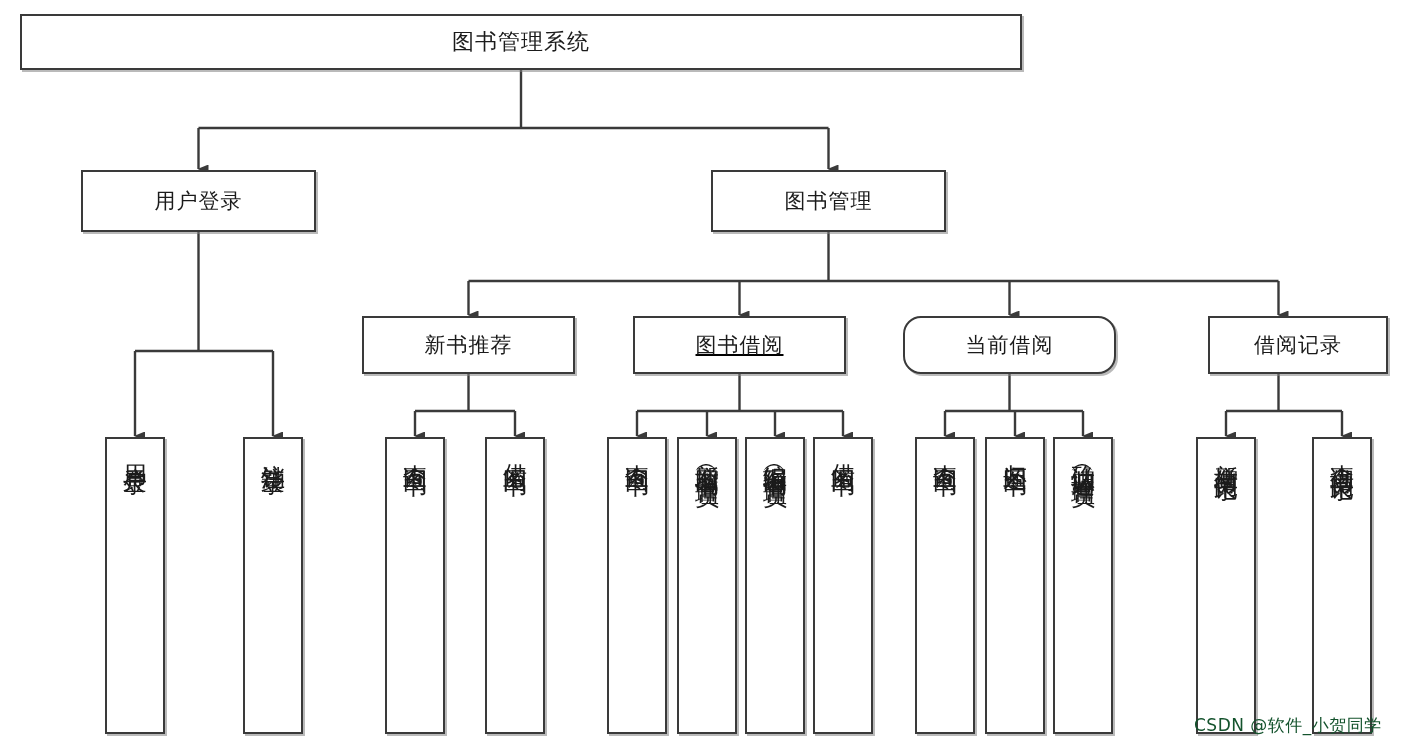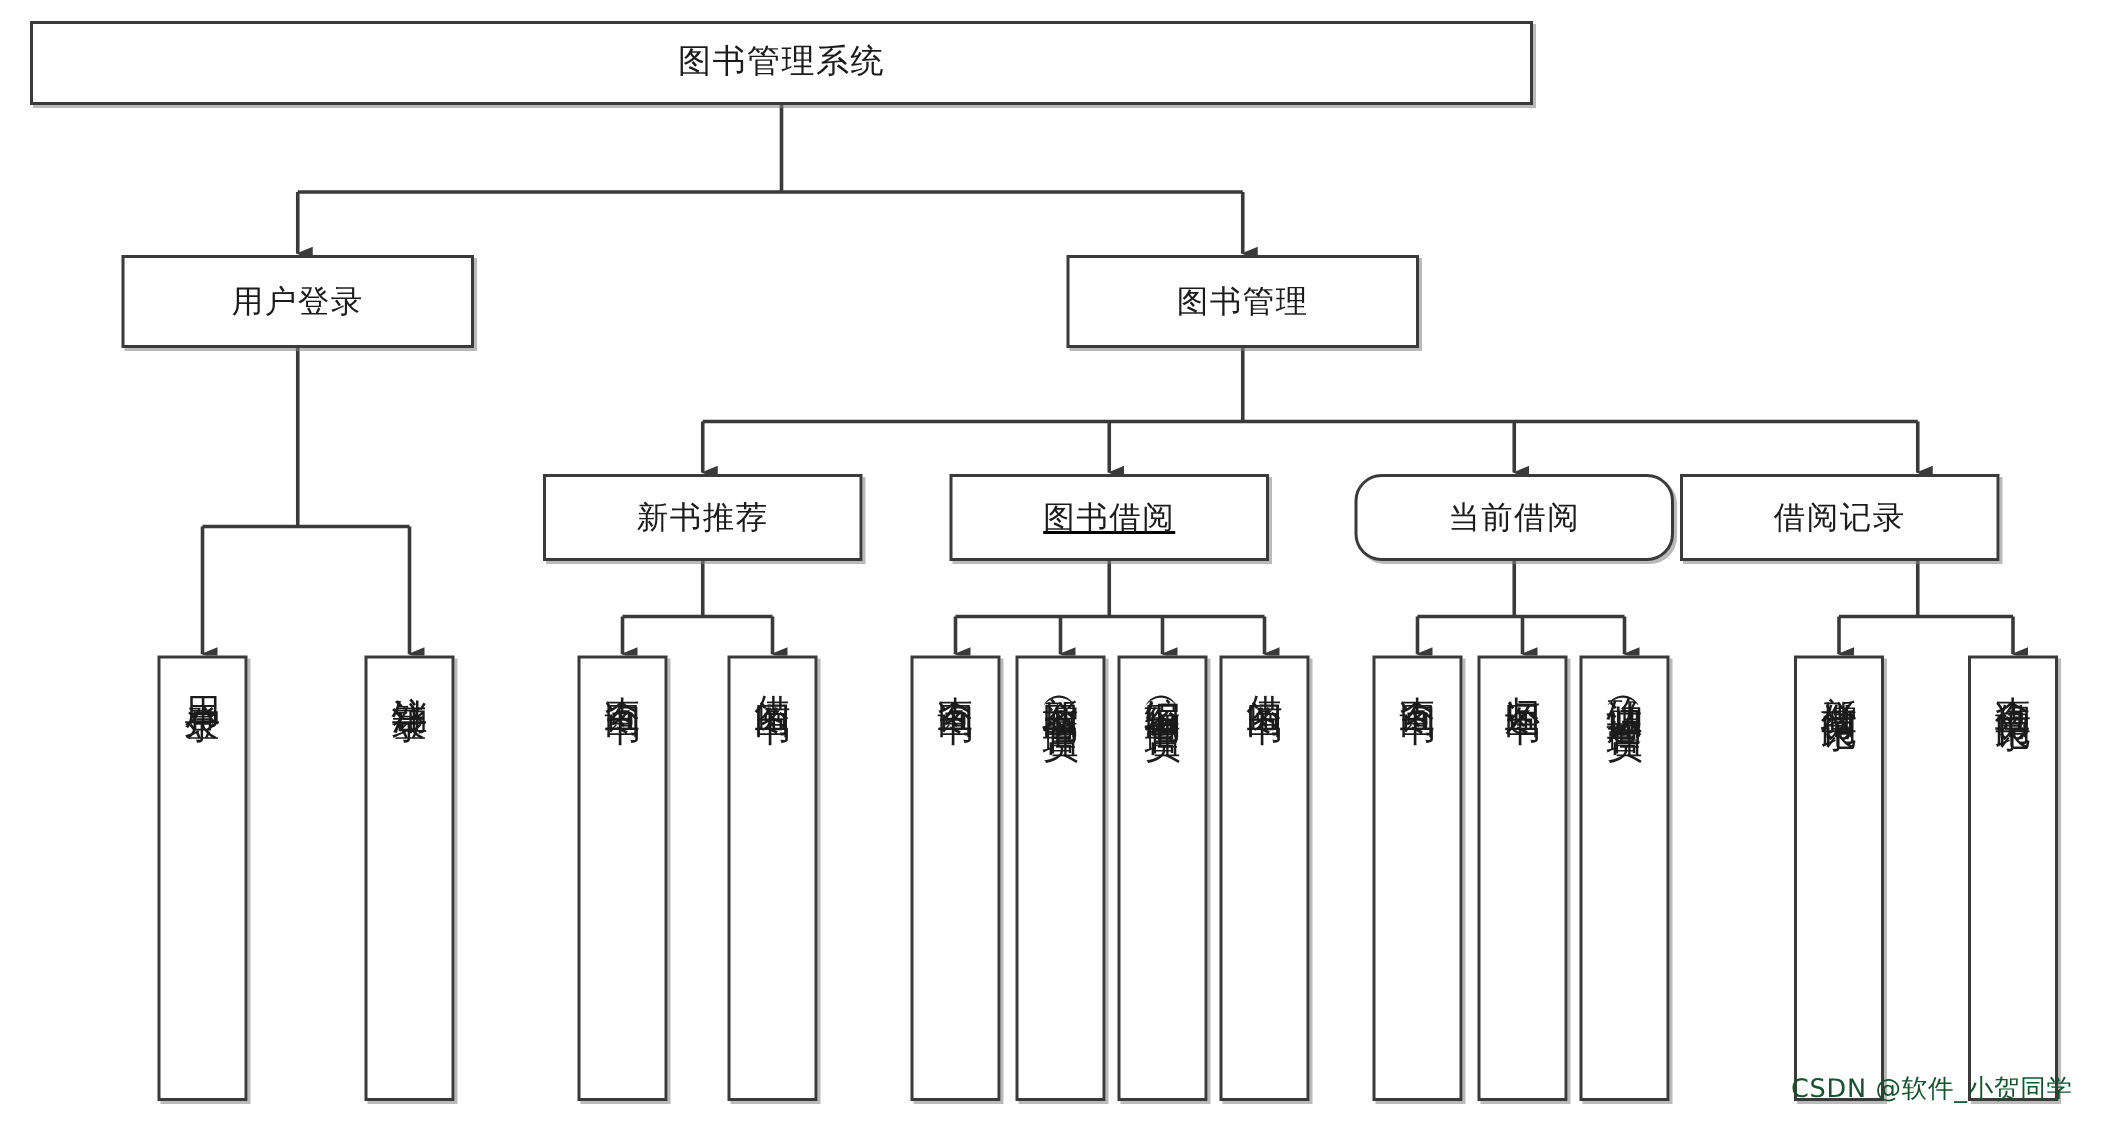--- a/index.html
+++ b/index.html
@@ -132,21 +132,21 @@
       </div>
       <div class="node horizontal" style="left: 362px; top: 316px; width: 213px; height: 58px;">
         <span class="node-label">新书推荐</span>
       </div>
       <div class="node horizontal" style="left: 633px; top: 316px; width: 213px; height: 58px; text-decoration: underline;">
         <span class="node-label">图书借阅</span>
       </div>
       <div class="node horizontal" style="left: 903px; top: 316px; width: 213px; height: 58px; border-radius: 18px;">
         <span class="node-label">当前借阅</span>
       </div>
-      <div class="node horizontal" style="left: 1120px; top: 316px; width: 213px; height: 58px;">
+      <div class="node horizontal" style="left: 1208px; top: 316px; width: 180px; height: 58px;">
         <span class="node-label">借阅记录</span>
       </div>
       <div class="node vertical" style="left: 105px; top: 437px; width: 60px; height: 297px;">
         <span class="node-label">用户登录</span>
       </div>
       <div class="node vertical" style="left: 243px; top: 437px; width: 60px; height: 297px;">
         <span class="node-label">注销登录</span>
       </div>
       <div class="node vertical" style="left: 385px; top: 437px; width: 60px; height: 297px;">
         <span class="node-label">查询图书</span>

